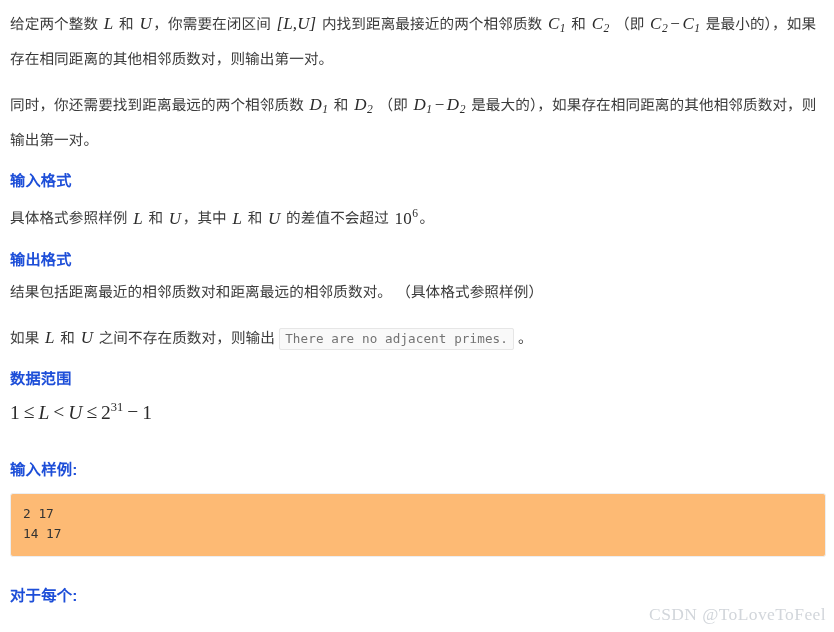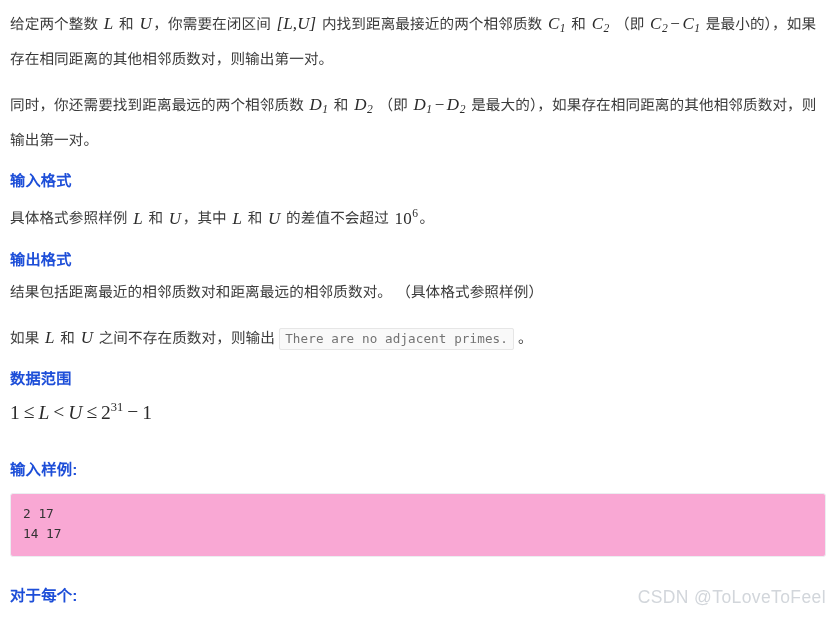--- a/index.html
+++ b/index.html
@@ -102,41 +102,41 @@
     background: #f9f9f9;
     border: 1px solid #e6e6e6;
     border-radius: 2px;
     padding: 2px 5px 3px 5px;
     white-space: pre;
     line-height: 1;
   }
 
   
   .codeblock {
-    background: #f9a8d4;
+    background: #fdba74;
     border: 1px solid #eceef1;
     border-radius: 3px;
     padding: 10px 12px 12px 12px;
     margin: 0 0 16px 0;
     font-family: "DejaVu Sans Mono", "Liberation Mono", monospace;
     font-size: 12.8px;
     line-height: 20px;
     color: #333333;
     white-space: pre;
     overflow: hidden;
     position: relative;
   }
   .codeblock .line { display: block; white-space: pre; }
 
   
   .watermark {
     position: absolute;
     right: 8px;
-    bottom: 24px;
-    font-family: Liberation Sans, sans-serif;
+    bottom: 7px;
+    font-family: Liberation Serif, serif;
     font-size: 17.5px;
     color: #d2d6db;
     letter-spacing: 0.4px;
     user-select: none;
     pointer-events: none;
     white-space: nowrap;
   }
 </style>
 </head>
 <body>

